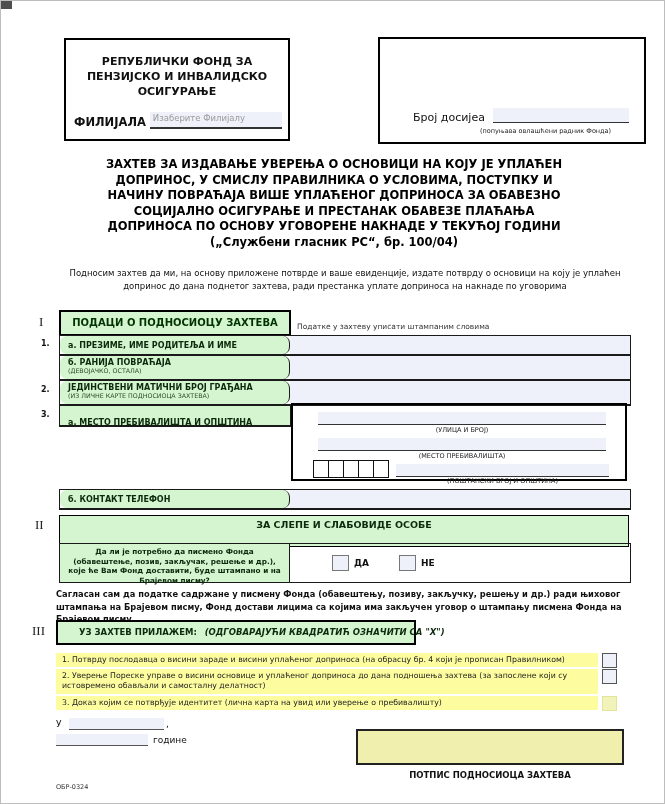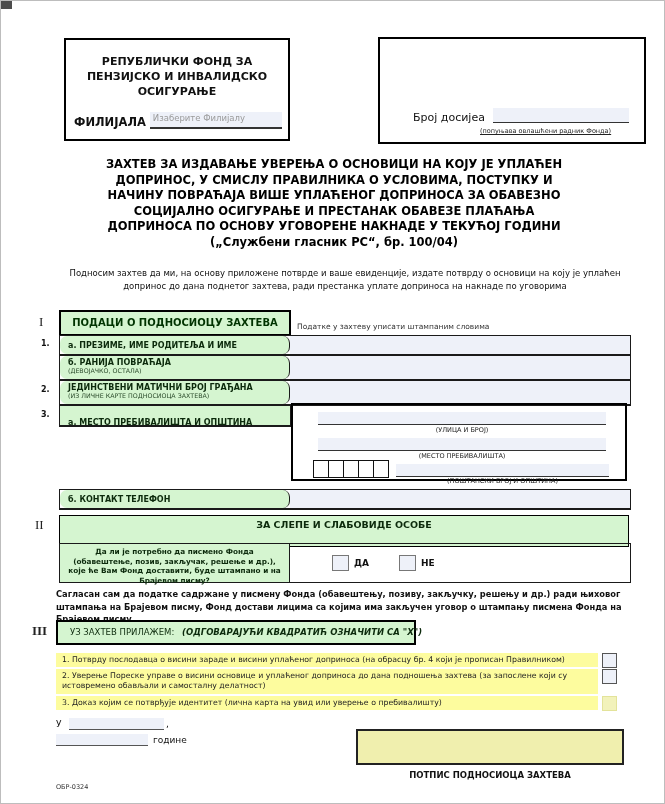--- a/index.html
+++ b/index.html
@@ -10,21 +10,21 @@
 
   
   .fund-box{left:63px;top:37px;width:222px;height:99px;border:2px solid #000;}
   .fund-title{left:0;top:14px;width:100%;font-size:11px;font-weight:bold;line-height:15px;text-align:center;color:#111;}
   .branch-row{left:8px;top:72px;width:208px;display:flex;align-items:flex-end;}
   .branch-label{font-size:11.5px;font-weight:bold;color:#111;}
   .branch-input{margin-left:4px;width:148px;height:14px;background:#eef1f9;border-bottom:2px solid #333;font-size:8.5px;color:#9a9a9a;padding:1px 0 0 3px;}
   .dossier-box{left:377px;top:36px;width:264px;height:103px;border:2px solid #000;}
   .dossier-label{left:33px;top:72px;font-size:11px;color:#111;}
   .dossier-input{left:113px;top:69px;width:136px;height:14px;background:#eef1f9;border-bottom:1.5px solid #333;}
-  .dossier-note{left:100px;top:88px;font-size:6.5px;color:#222;text-decoration:underline;}
+  .dossier-note{left:100px;top:88px;font-size:6.5px;color:#222;}
 
   
   .main-title{left:33px;top:156px;width:600px;font-size:11.5px;font-weight:bold;line-height:15.5px;text-align:center;color:#000;}
   .intro{left:55px;top:266px;width:578px;font-size:8.5px;line-height:13px;color:#111;text-align:center;}
 
   .numeral{font-family:"Liberation Serif","DejaVu Serif",serif;font-size:13px;color:#222;}
 
   
   .s1-header{left:58px;top:309px;width:228px;height:22px;border:2px solid #000;background:var(--green);
              font-size:10px;font-weight:bold;text-align:center;line-height:22px;color:#003300;}
@@ -49,21 +49,21 @@
   .s2-row{left:58px;top:542px;width:570px;height:38px;border:1px solid #1a1a1a;display:flex;}
   .s2-q{width:230px;background:var(--green);border-right:1px solid #1a1a1a;box-sizing:border-box;
         font-size:7.3px;font-weight:bold;text-align:center;color:#0c2a0c;padding:3px 6px;line-height:9.5px;}
   .chk{width:15px;height:14px;background:var(--lavender);border:1px solid #777;}
   .chk-label{font-size:9px;font-weight:bold;color:#111;margin:0 0 0 5px;}
   .consent{left:55px;top:587px;width:582px;font-size:8.3px;font-weight:600;line-height:12.5px;color:#111;}
 
   
   .s3-bar{left:55px;top:619px;width:360px;height:25px;border:2px solid #000;background:var(--green);box-sizing:border-box;
           font-size:8.5px;line-height:21px;padding-left:12px;color:#0c2a0c;white-space:nowrap;}
-  .s3-title{font-weight:normal;}
+  .s3-title{font-weight:bold;margin-left:9px;}
   .s3-note{font-weight:bold;font-style:italic;margin-left:5px;}
   .yellow-item{left:55px;width:542px;background:var(--yellow);font-size:7.8px;color:#222;padding:2px 4px 1px 6px;box-sizing:border-box;line-height:10px;}
   .item-chk{left:601px;width:13px;height:13px;background:var(--lavender);border:1px solid #555;}
   .item-chk.soft{background:#f2f2bb;border:1px solid #e3e39a;}
 
   
   .f-text{font-size:9px;color:#111;}
   .f-input{background:var(--lavender);border-bottom:1px solid #555;height:11px;}
   .sig-box{left:355px;top:728px;width:268px;height:36px;background:var(--khaki);border:2px solid #222;box-sizing:border-box;}
   .sig-caption{left:355px;top:769px;width:268px;text-align:center;font-size:8.5px;font-weight:bold;color:#111;}
@@ -162,21 +162,21 @@
     <div class="s2-q">Да ли је потребно да писмено Фонда (обавештење, позив, закључак, решење и др.), које ће Вам Фонд доставити, буде штампано и на Брајевом писму?</div>
     <div style="flex:1;display:flex;align-items:center;">
       <span class="chk" style="margin-left:42px;"></span>
       <span class="chk-label">ДА</span>
       <span class="chk" style="margin-left:30px;"></span>
       <span class="chk-label">НЕ</span>
     </div>
   </div>
   <div class="abs consent">Сагласан сам да податке садржане у писмену Фонда (обавештењу, позиву, закључку, решењу и др.) ради њиховог штампања на Брајевом писму, Фонд достави лицима са којима има закључен уговор о штампању писмена Фонда на Брајевом писму.</div>
 
-  <span class="abs numeral" style="left:31px;top:622px;font-weight:bold;">III</span>
+  <span class="abs numeral" style="left:31px;top:622px;">III</span>
   <div class="abs s3-bar">
     <span class="s3-title">УЗ ЗАХТЕВ ПРИЛАЖЕМ:</span>
     <span class="s3-note">(ОДГОВАРАЈУЋИ КВАДРАТИЋ ОЗНАЧИТИ СА "Х")</span>
   </div>
 
   <div class="abs yellow-item" style="top:652px;height:14px;">1. Потврду послодавца о висини зараде и висини уплаћеног доприноса (на обрасцу бр. 4 који је прописан Правилником)</div>
   <span class="abs item-chk" style="top:652px;"></span>
 
   <div class="abs yellow-item" style="top:668px;height:25px;">2. Уверење Пореске управе о висини основице и уплаћеног доприноса до дана подношења захтева (за запослене који су истовремено обављали и самосталну делатност)</div>
   <span class="abs item-chk" style="top:668px;"></span>

